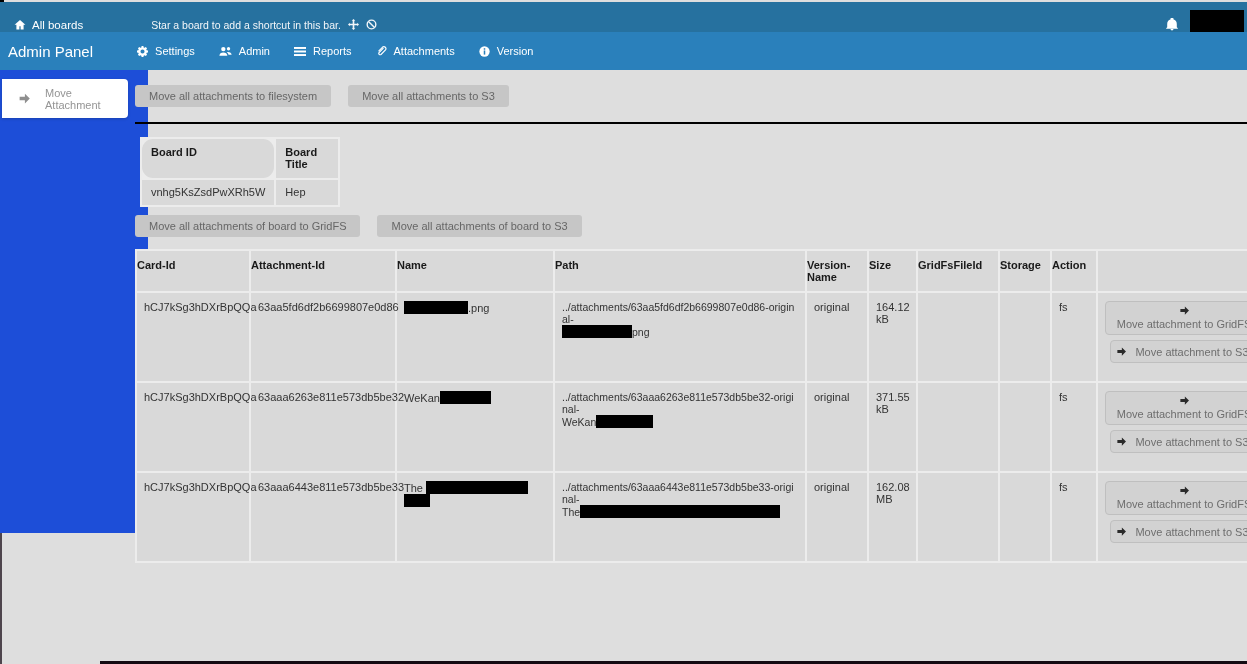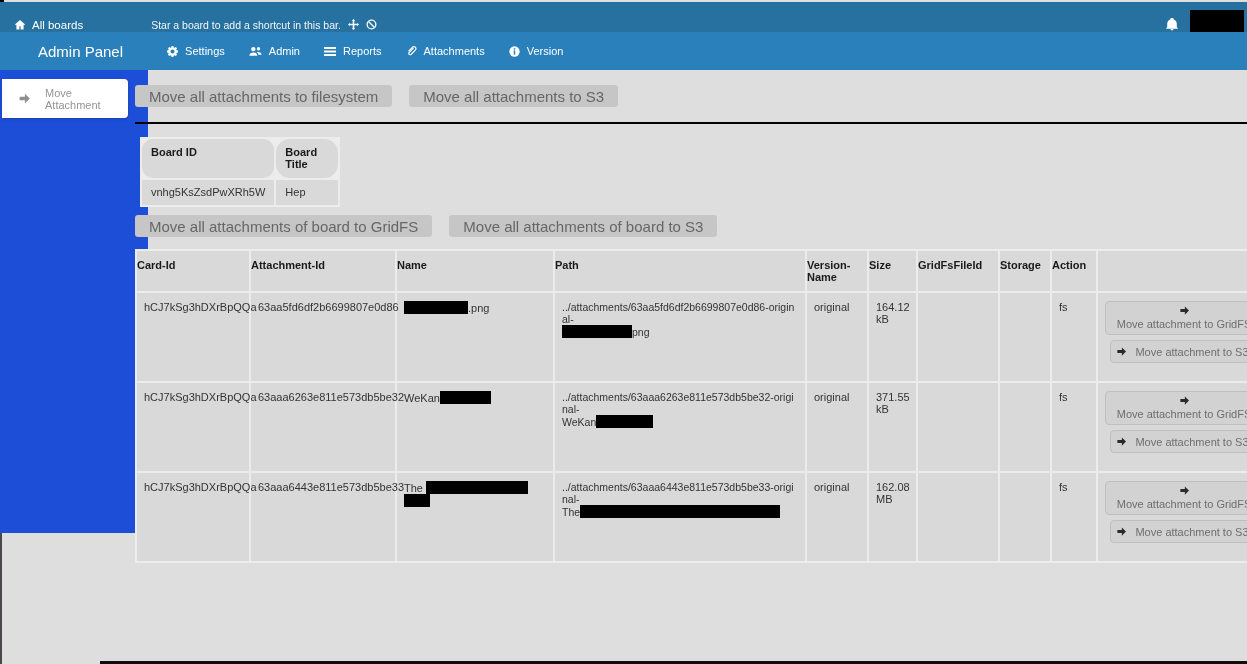--- a/index.html
+++ b/index.html
@@ -18,48 +18,48 @@
   .topbar .announce { display:flex; align-items:center; gap:7px; font-size:10.5px; margin-left:56px; color:#f2f6f9; }
   .topbar .spacer { flex:1; }
   .topbar .bell { margin-right:12px; cursor:pointer; display:flex; align-items:center; }
   .avatar-redacted { width:54px; height:30px; background:#000; margin-right:3px; cursor:pointer; }
   .icon { display:inline-flex; align-items:center; justify-content:center; }
   .icon svg { display:block; }
 
   
   .adminbar { position:absolute; left:0; right:0; top:32px; height:38px; background:#2a80bb;
               display:flex; align-items:center; color:#fff; }
-  .adminbar .title { font-size:15px; padding-left:38px; padding-right:44px; }
+  .adminbar .title { font-size:15px; padding-left:8px; padding-right:44px; }
   .adminbar nav { display:flex; align-items:center; gap:24px; }
   .adminbar .menu-item { display:flex; align-items:center; gap:7px; font-size:11px; cursor:pointer; }
 
   
   .sidebar { position:absolute; left:0; top:70px; width:148px; height:463px; background:#1d4ed8; }
   .side-card { position:absolute; left:2px; top:9px; width:126px; height:39px; background:#fff;
                border-radius:0 4px 4px 0; box-shadow:0 1px 3px rgba(0,0,0,.18);
                display:flex; align-items:center; gap:14px; padding-left:16px; cursor:pointer; }
   .side-card .lbl { font-size:11px; color:#949494; }
   .side-card .icon { color:#8f8f8f; }
 
   
   .main { position:absolute; left:135px; top:70px; width:1112px; }
   .btnrow { display:flex; gap:17px; }
   .btnrow.first { margin-top:15px; }
   .gray-btn { height:22px; padding:0 14px; background:#c6c6c6; border:none; border-radius:3px;
-              font-family:"Liberation Sans",sans-serif; font-size:15px; color:#666; cursor:pointer; }
+              font-family:"Liberation Sans",sans-serif; font-size:11px; color:#666; cursor:pointer; }
   .divider { border:none; border-top:2px solid #000; margin:15px 0 13px 0; }
 
   table { border-collapse:separate; border-spacing:2px; background:#ececec; }
   th, td { background:#d9d9d9; text-align:left; vertical-align:top; color:#333; }
   th { font-weight:bold; color:#1a1a1a; }
 
   .board-table { margin-left:5px; font-size:11px; }
   .board-table th { padding:7px 9px 8px 9px; }
   .board-table td { padding:6px 9px 7px 9px; }
-  .board-table .c0 { width:110px;border-radius:11px; } .board-table .c1 { width:62px;border-radius:14px; }
+  .board-table .c0 { width:110px;border-radius:11px; } .board-table .c1 { width:62px; }
 
   .board-btnrow { margin-top:8px; }
 
   .attach-table { margin-top:12px; width:1112px; table-layout:fixed; font-size:11px; }
   .attach-table th { padding:8px 0; }
   .attach-table td { padding:8px 7px; height:88px; }
   .cell-path { font-size:10.5px; word-break:break-all; }
   .redacted { display:inline-block; background:#000; height:13px; vertical-align:-2px; }
 
   .btncell { text-align:center; }

